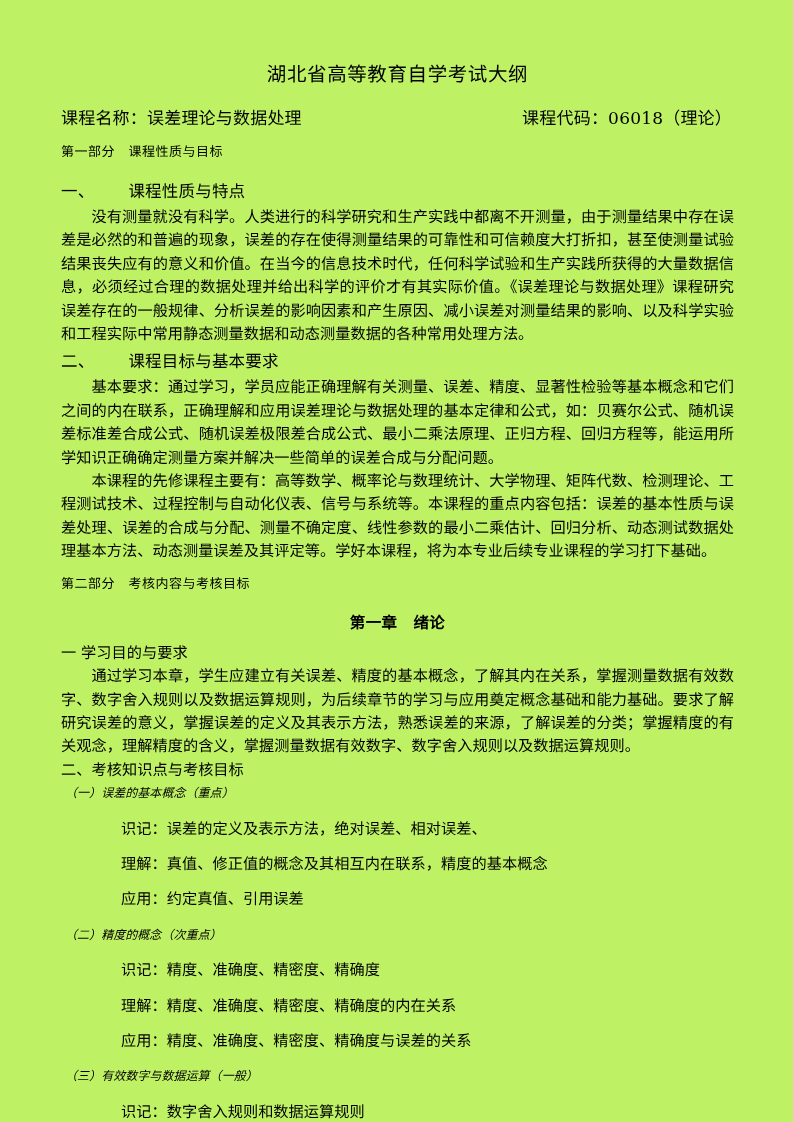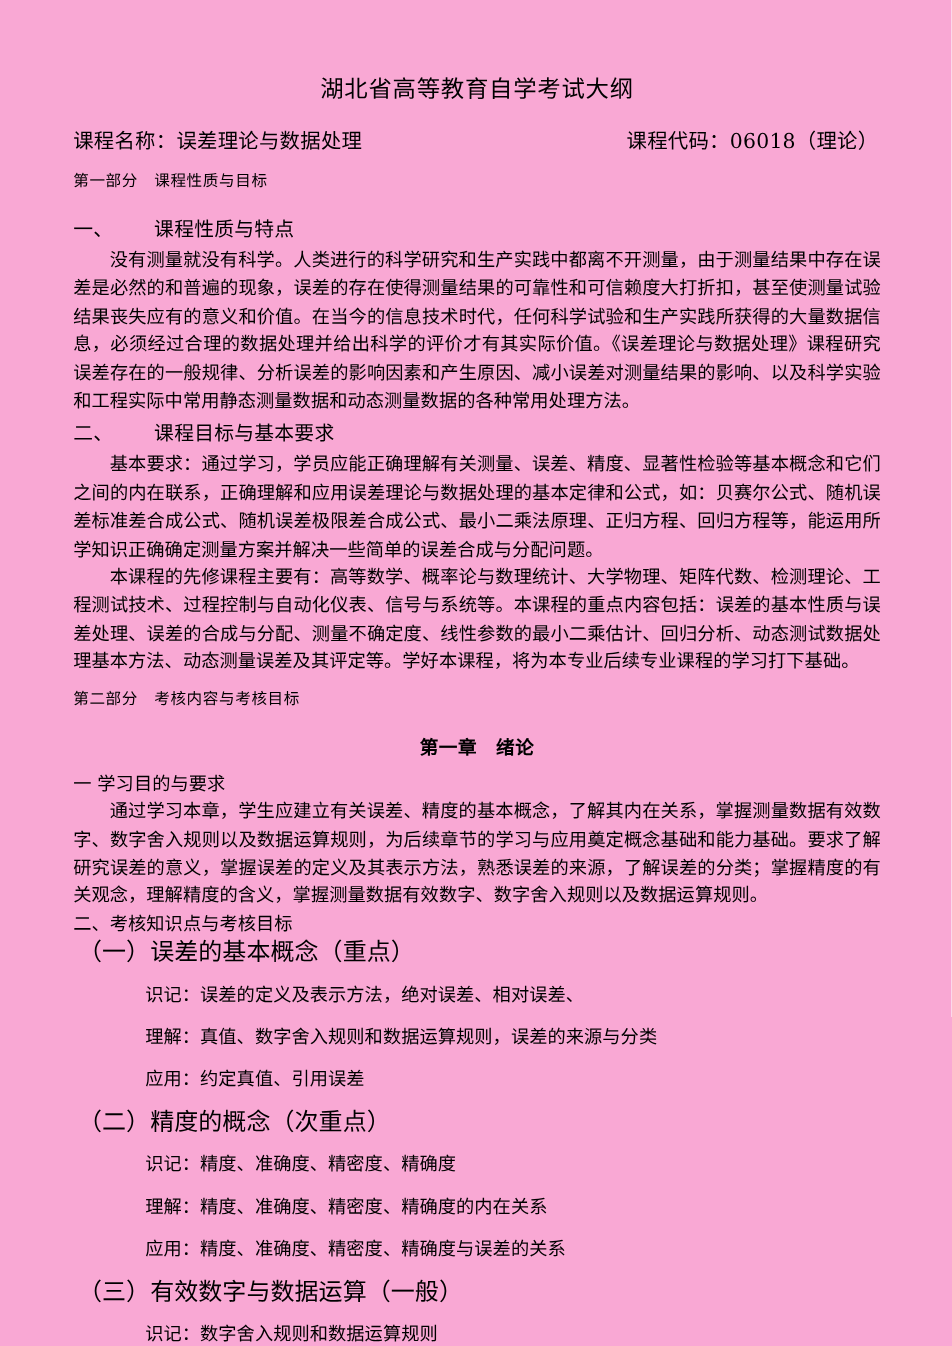--- a/index.html
+++ b/index.html
@@ -10,21 +10,21 @@
   }
   body {
     font-family: "DejaVu Serif", "Liberation Serif", serif;
     color: #000000;
   }
   .page {
     position: relative;
     width: 793px;
     height: 1122px;
     box-sizing: border-box;
-    background: #f9a8d4;
+    background: #bef264;
     overflow: hidden;
   }
   .content {
     position: absolute;
     left: 61px;
     top: 60px;
     width: 673px;
   }
 
   
@@ -89,25 +89,26 @@
 
   
   .lvl1 {
     font-size: 15.2px;
     line-height: 23.4px;
     margin: 0;
     text-indent: 0;
     letter-spacing: 0.05px;
   }
   .lvl2 {
-    font-size: 20px;
+    font-size: 12px;
     line-height: 23.4px;
     margin: 0;
     padding-left: 4px;
     letter-spacing: 0.05px;
+    font-style: italic;
   }
   .lvl3 {
     font-size: 15.2px;
     line-height: 23.4px;
     margin: 12px;
     padding-left: 48px;
     letter-spacing: 0.05px;
   }
 </style>
 </head>
@@ -137,21 +138,21 @@
 
     <h3 class="chapter-title">第一章　绪论</h3>
 
     <div class="lvl1">一  学习目的与要求</div>
     <p class="para">通过学习本章，学生应建立有关误差、精度的基本概念，了解其内在关系，掌握测量数据有效数字、数字舍入规则以及数据运算规则，为后续章节的学习与应用奠定概念基础和能力基础。要求了解研究误差的意义，掌握误差的定义及其表示方法，熟悉误差的来源，了解误差的分类；掌握精度的有关观念，理解精度的含义，掌握测量数据有效数字、数字舍入规则以及数据运算规则。</p>
 
     <div class="lvl1">二、考核知识点与考核目标</div>
 
     <div class="lvl2">（一）误差的基本概念（重点）</div>
     <div class="lvl3">识记：误差的定义及表示方法，绝对误差、相对误差、</div>
-    <div class="lvl3">理解：真值、数字舍入规则和数据运算规则，误差的来源与分类</div>
+    <div class="lvl3">理解：真值、修正值的概念及其相互内在联系，精度的基本概念</div>
     <div class="lvl3">应用：约定真值、引用误差</div>
 
     <div class="lvl2">（二）精度的概念（次重点）</div>
     <div class="lvl3">识记：精度、准确度、精密度、精确度</div>
     <div class="lvl3">理解：精度、准确度、精密度、精确度的内在关系</div>
     <div class="lvl3">应用：精度、准确度、精密度、精确度与误差的关系</div>
 
     <div class="lvl2">（三）有效数字与数据运算（一般）</div>
     <div class="lvl3">识记：数字舍入规则和数据运算规则</div>
 

